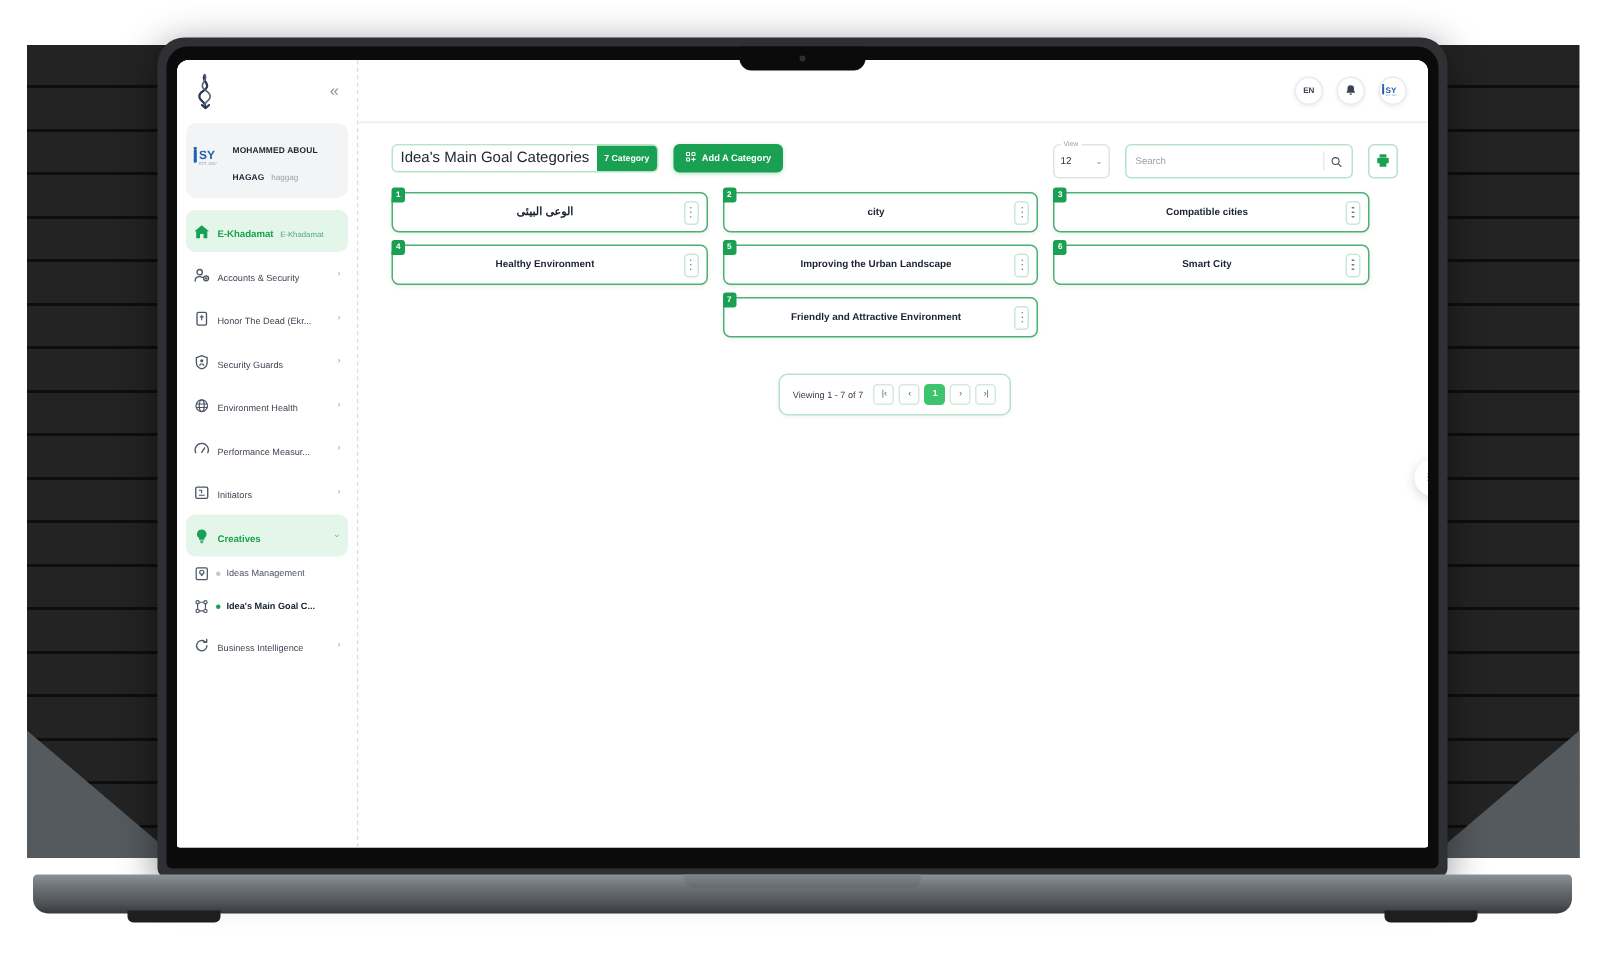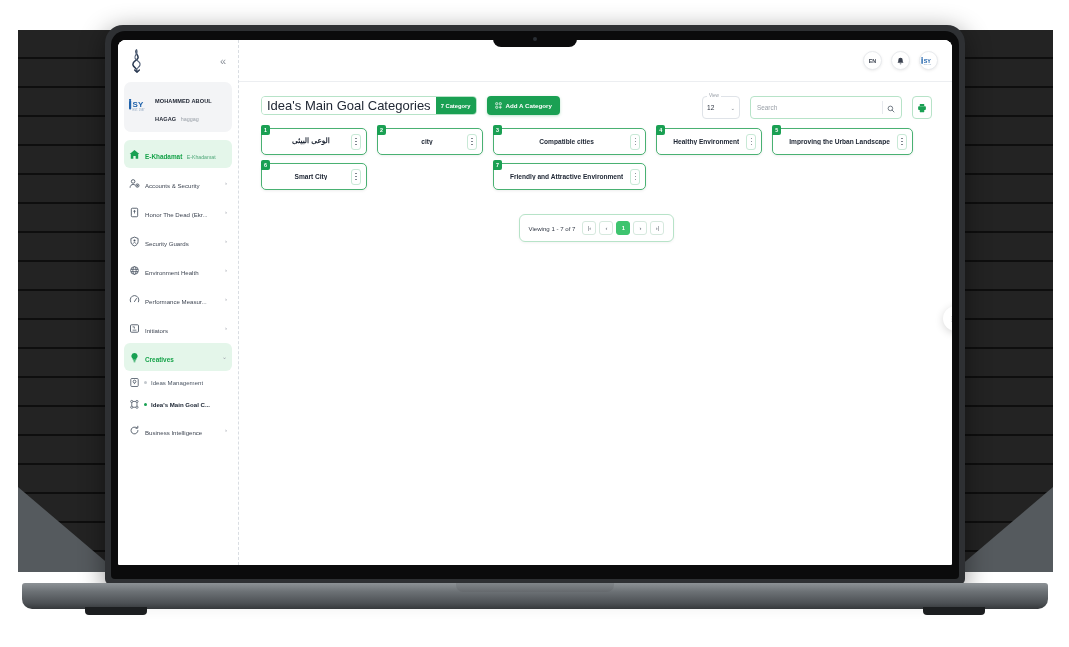--- a/index.html
+++ b/index.html
@@ -189,21 +189,21 @@
   .content { flex: 1 1 auto; padding: 14px 20px 0 22px; background: #fff; position: relative; }
 
   .toolbar { display: flex; align-items: flex-start; gap: 10px; margin-bottom: 9px; }
   .title-chip {
     display: flex; align-items: stretch;
     border: 1px solid #b7e3c8; border-radius: 4px; overflow: hidden;
     height: 19px;
   }
   .title-chip .t-label {
     display: flex; align-items: center; padding: 0 5px;
-    font-size: 13px; color: #212835; background: #fff; white-space: nowrap;
+    font-size: 10px; color: #212835; background: #fff; white-space: nowrap;
   }
   .title-chip .t-count {
     display: flex; align-items: center; padding: 0 5px;
     font-size: 5.8px; font-weight: bold; color: #fff; background: #1aa053; white-space: nowrap;
   }
   .add-btn {
     height: 19px; display: flex; align-items: center; gap: 4px;
     padding: 0 8px; background: #1aa053; color: #fff;
     border-radius: 4px; font-size: 6.2px; font-weight: bold;
     cursor: pointer; white-space: nowrap; border: none;
@@ -237,21 +237,21 @@
   .search-box input::placeholder { color: #9aa0a8; }
   .search-sep { width: 1px; height: 13px; background: #e7eaee; margin: 0 4px; }
   .print-btn {
     width: 20px; height: 23px; border: 1px solid #b7e3c8; border-radius: 4px;
     display: flex; align-items: center; justify-content: center;
     background: #fff; cursor: pointer;
   }
 
   
   .grid {
-    display: grid; grid-template-columns: repeat(5, 1fr);
+    display: grid; grid-template-columns: repeat(3, 1fr);
     gap: 8px 10px; max-width: 652px;
   }
   .card {
     position: relative; height: 27px;
     border: 1px solid #49b172; border-radius: 5px;
     background: #fff; display: flex; align-items: center;
     justify-content: center; padding: 0 22px 0 16px;
     box-shadow: 0 1px 3px rgba(0,0,0,.07);
   }
   .card-num {

